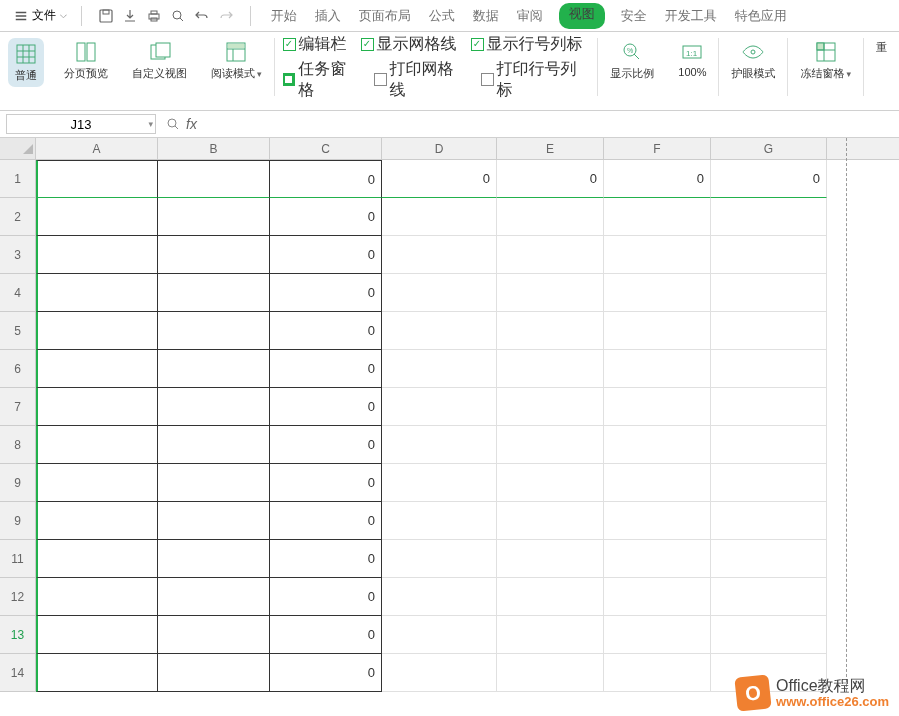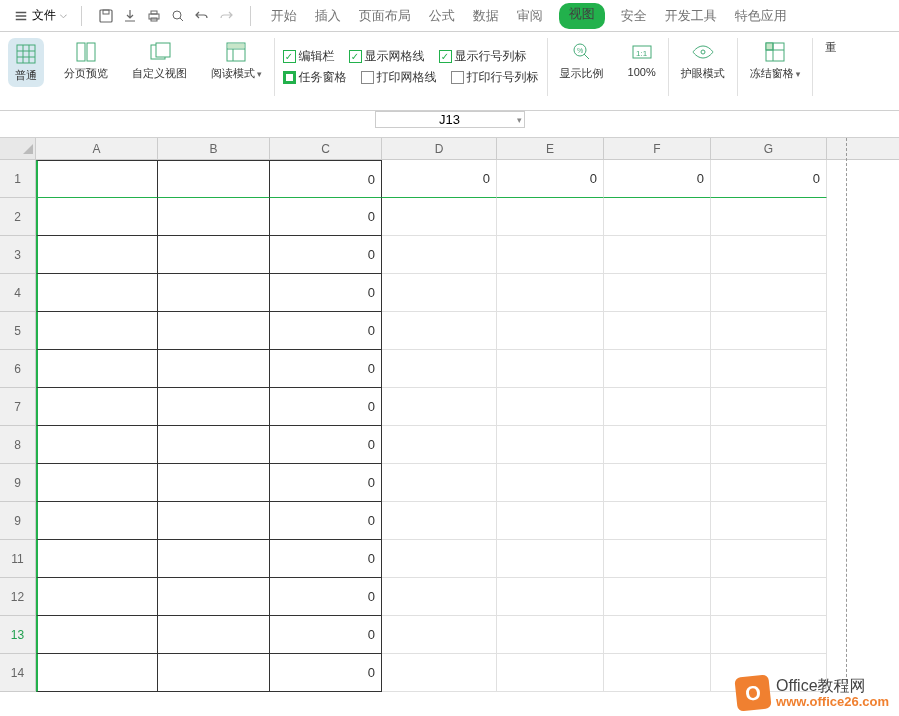--- a/index.html
+++ b/index.html
@@ -19,29 +19,29 @@
     
     
     .ribbon { display: flex; height: 70px; padding: 6px 0; }
     .ribbon-group { display: flex; flex-direction: column; align-items: center; justify-content: space-between; padding: 0 8px; border-right: 1px solid #e0e0e0; }
     .ribbon-btn { display: flex; flex-direction: column; align-items: center; gap: 2px; cursor: pointer; padding: 2px 4px; }
     .ribbon-btn.active { background: #d8e8f0; border-radius: 7px; padding: 4px 6px; }
     .ribbon-btn svg { width: 24px; height: 24px; }
     .ribbon-label { font-size: 11px; color: #333; white-space: nowrap; }
     .ribbon-checks { display: flex; flex-direction: column; gap: 4px; padding: 4px 8px; justify-content: center; border-right: 1px solid #e0e0e0; }
     .check-row { display: flex; gap: 14px; }
-    .check-item { display: flex; align-items: center; gap: 3px; cursor: pointer; font-size: 12px; color: #333; }
+    .check-item { display: flex; align-items: center; gap: 3px; cursor: pointer; font-size: 16px; color: #333; }
     .chk { width: 13px; height: 13px; border: 1px solid #888; display: inline-flex; align-items: center; justify-content: center; background: #fff; }
     .chk.checked { color: #22b14c; border-color: #22b14c; }
     .chk.half { background: #22b14c; border-color: #22b14c; }
     .chk.half::after { content: ""; width: 7px; height: 7px; background:#fff; }
     .chk.checked::after { content: "✓"; font-size: 10px; line-height: 1; }
     
     
-    .formula-bar { display: flex; align-items: center; height: 28px; border-top: 1px solid #d0d0d0; border-bottom: 1px solid #d0d0d0; padding: 0 6px; gap: 10px; margin-top: 8px; flex-direction: column; }
+    .formula-bar { display: flex; align-items: center; height: 28px; border-top: 1px solid #d0d0d0; border-bottom: 1px solid #d0d0d0; padding: 0 6px; gap: 10px; margin-top: 8px; }
     .name-box { width: 150px; height: 20px; border: 1px solid #ccc; display: flex; align-items: center; justify-content: center; position: relative; }
     .name-box-text { text-align: center; font-size: 13px; }
     .name-box-drop { position: absolute; right: 2px; color: #888; font-size: 9px; }
     .fx-icon { display: flex; align-items: center; gap: 6px; color: #666; font-style: italic; }
     .fx-icon svg { width: 14px; height: 14px; }
     .formula-input { flex: 1; height: 18px; border: none; }
     
     
     .sheet-wrapper { position: relative; }
     .col-headers { display: flex; height: 22px; background: #f0f0f0; border-bottom: 1px solid #ccc; }

